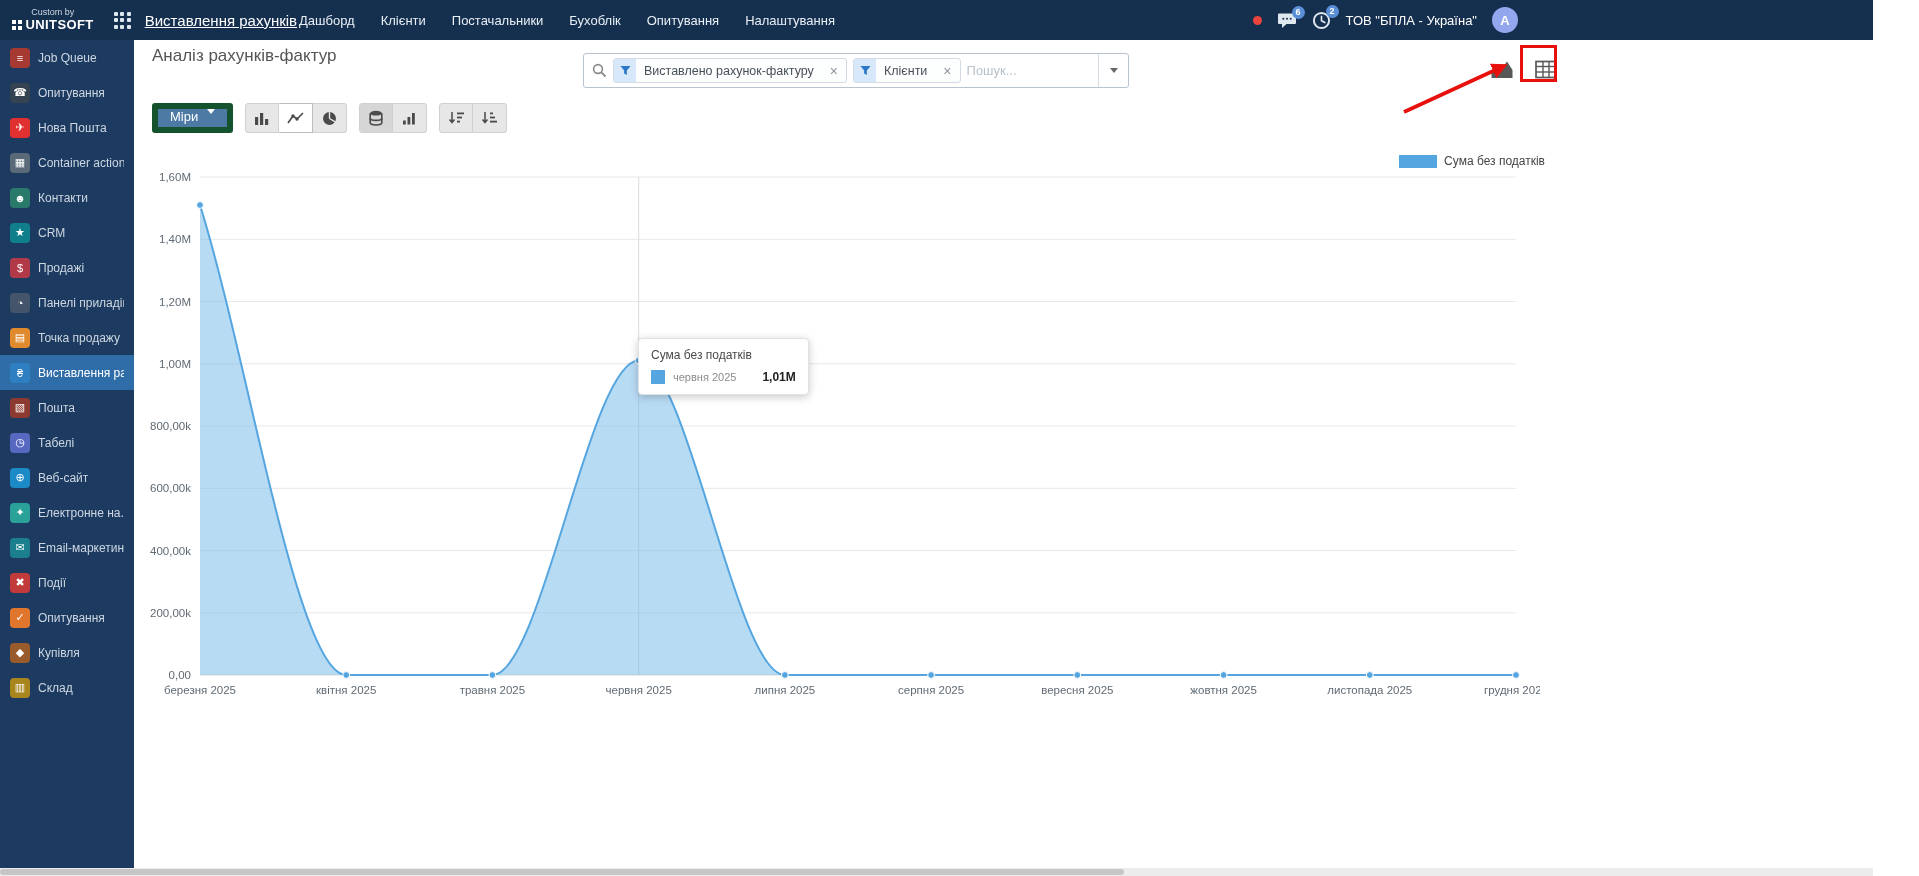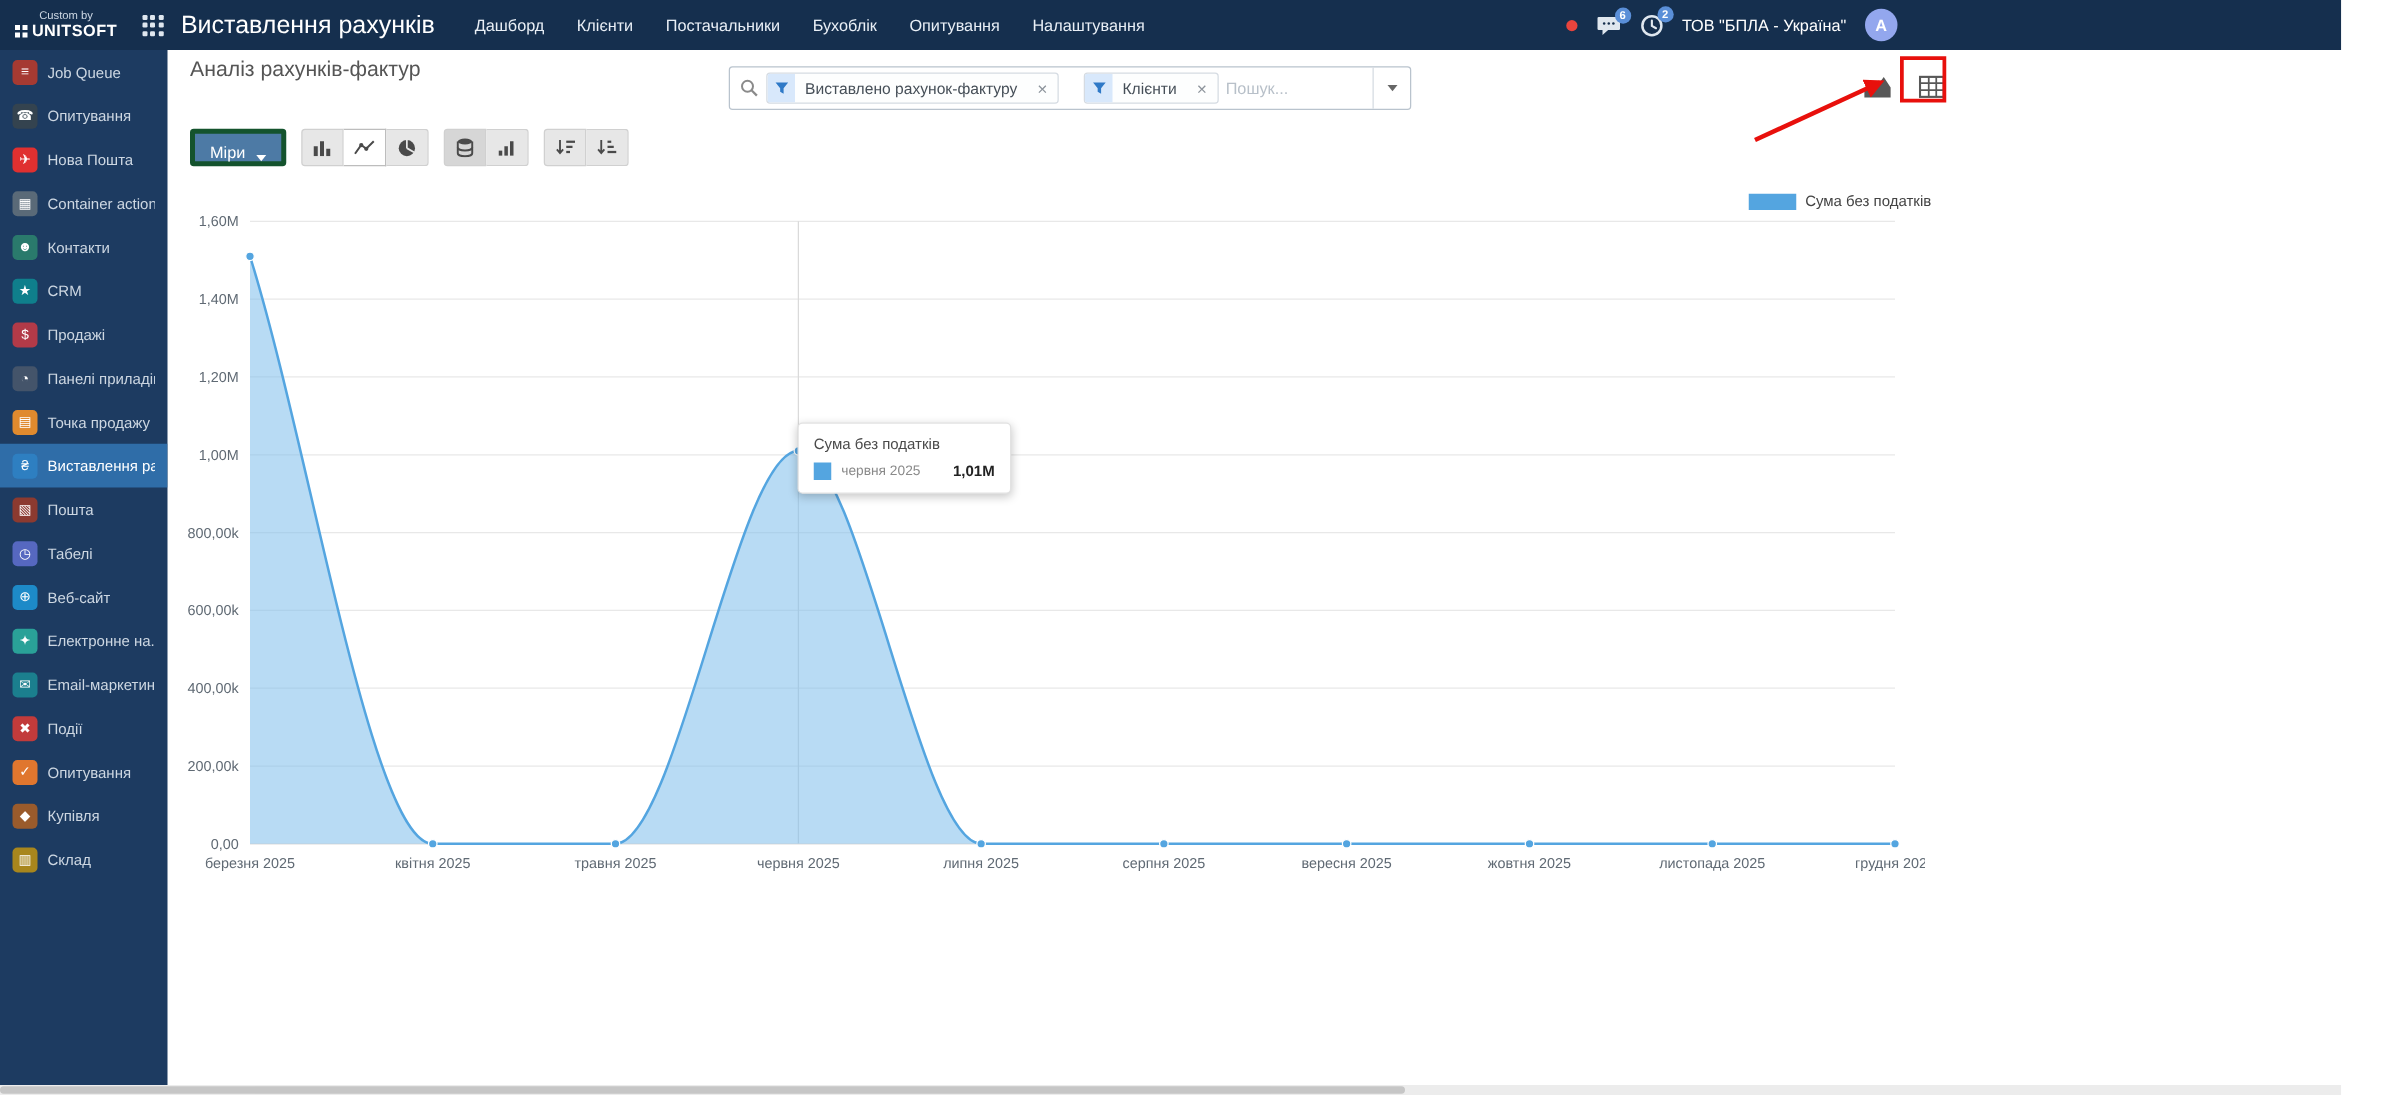--- a/index.html
+++ b/index.html
@@ -11,21 +11,21 @@
   .topbar { position:absolute; top:0; left:0; width:100%; height:40px;
             background:var(--topbar-bg,#152f4e); display:flex; align-items:center;
             color:#e9eff6; z-index:20; padding-right:355px; }
   .logo { display:flex; flex-direction:column; align-items:center; padding:0 10px 0 12px; line-height:1.1; }
   .logo-top { font-size:9px; color:#cdd8e4; }
   .logo-bottom { display:flex; align-items:center; gap:4px; font-size:13px; font-weight:bold; letter-spacing:.4px; color:#fff; }
   .logo-grid { display:inline-grid; grid-template-columns:repeat(2,4px); grid-gap:1.5px; }
   .logo-grid i { width:4px; height:4px; background:#fff; display:block; }
   .apps-grid { display:inline-grid; grid-template-columns:repeat(3,4px); grid-gap:2.5px; margin:0 14px 0 10px; cursor:pointer; }
   .apps-grid i { width:4px; height:4px; background:#dfe7ef; border-radius:1px; display:block; }
-  .app-title { font-size:20px; color:#fff; margin-right:30px; white-space:nowrap; cursor:pointer; }
+  .app-title { font-size:15px; color:#fff; white-space:nowrap; cursor:pointer;text-decoration:underline; }
   .topnav { display:flex; gap:22px; font-size:13px; }
   .menu-item { cursor:pointer; white-space:nowrap; padding:3px 2px; color:#e9eff6; }
   .top-right { margin-left:auto; display:flex; align-items:center; gap:15px; }
   .presence-dot { width:9px; height:9px; border-radius:50%; background:#e9443d; }
   .icon-badge { position:relative; cursor:pointer; display:flex; align-items:center; }
   .badge { position:absolute; top:-6px; right:-8px; min-width:13px; height:13px; border-radius:7px;
            background:#5a8fd8; color:#fff; font-size:9px; font-weight:bold;
            display:flex; align-items:center; justify-content:center; padding:0 3px; }
   .company { font-size:13px; color:#fff; white-space:nowrap; cursor:pointer; }
   .avatar { width:26px; height:26px; border-radius:50%; background:#93a7ee; color:#fff; font-weight:bold;
@@ -41,41 +41,41 @@
                font-size:11px; display:flex; align-items:center; justify-content:center; }
   .side-label { overflow:hidden; text-overflow:clip; }
 
   
   .main { position:absolute; top:40px; left:134px; right:0; bottom:8px; background:#fff; }
   .cp-title { position:absolute; left:18px; top:6px; font-size:17px; font-weight:400; color:#555; }
 
   .searchbar { position:absolute; left:449px; top:13px; width:546px; height:35px; background:#fff;
                border:1px solid #b9c3cd; border-radius:3px; display:flex; align-items:center; padding-left:8px; }
   .search-icon { display:flex; margin-right:6px; }
-  .facets { display:flex; align-items:center; gap:20px; }
+  .facets { display:flex; align-items:center; gap:6px; }
   .facet { display:flex; align-items:stretch; border:1px solid #d5dbe2; border-radius:3px; height:25px; overflow:hidden; background:#fdfefe; }
   .facet-icon { width:22px; background:#d8e8fb; display:flex; align-items:center; justify-content:center; }
   .facet-label { display:flex; align-items:center; padding:0 8px; font-size:12.5px; color:#40войска4a55; color:#464f58; white-space:nowrap; }
   .facet-remove { display:flex; align-items:center; padding:0 8px; color:#8d949c; font-size:14px; cursor:pointer; }
   .search-input { flex:1; min-width:40px; border:none; outline:none; font-size:13px; color:#333;
                   font-family:"Liberation Sans",sans-serif; height:100%; padding:0 6px; background:transparent; }
   .search-input::placeholder { color:#b8c0c9; }
   .search-caret { width:30px; align-self:stretch; border-left:1px solid #d5dbe2; display:flex;
                   align-items:center; justify-content:center; cursor:pointer; }
   .caret-down { width:0; height:0; border-left:4px solid transparent; border-right:4px solid transparent;
                 border-top:5px solid #666; }
 
   .view-switch { position:absolute; left:1352px; top:16px; display:flex; gap:13px; align-items:center; }
   .view-btn { background:transparent; border:none; cursor:pointer; padding:4px; display:flex; }
 
   
   .toolbar { position:absolute; left:18px; top:63px; display:flex; align-items:center; }
   .measures-btn { height:30px; padding:0 12px; background:var(--measures-bg,#4d7aa5); color:#fff;
-                  border:4px solid #14532d; border-radius:3px; font-size:13px; display:flex;
-                  align-items:flex-end; gap:9px; cursor:pointer; font-family:"Liberation Sans",sans-serif; }
+                  border:6px solid #14532d; border-radius:3px; font-size:13px; display:flex;
+                  align-items:flex-start; gap:9px; cursor:pointer; font-family:"Liberation Sans",sans-serif; }
   .w-caret { width:0; height:0; border-left:4px solid transparent; border-right:4px solid transparent;
              border-top:5px solid #fff; }
   .btn-group { display:flex; margin-left:12px; }
   .tool-btn { height:30px; min-width:34px; background:#e7e7e7; border:1px solid #d0d0d0;
               display:flex; align-items:center; justify-content:center; cursor:pointer; padding:0 7px; }
   .btn-group .tool-btn + .tool-btn { border-left:none; }
   .btn-group .tool-btn:first-child { border-radius:3px 0 0 3px; }
   .btn-group .tool-btn:last-child { border-radius:0 3px 3px 0; }
   .btn-group .tool-btn:only-child { border-radius:3px; }
   .tool-btn.active { background:#fff; border-color:#bdbdbd; }

